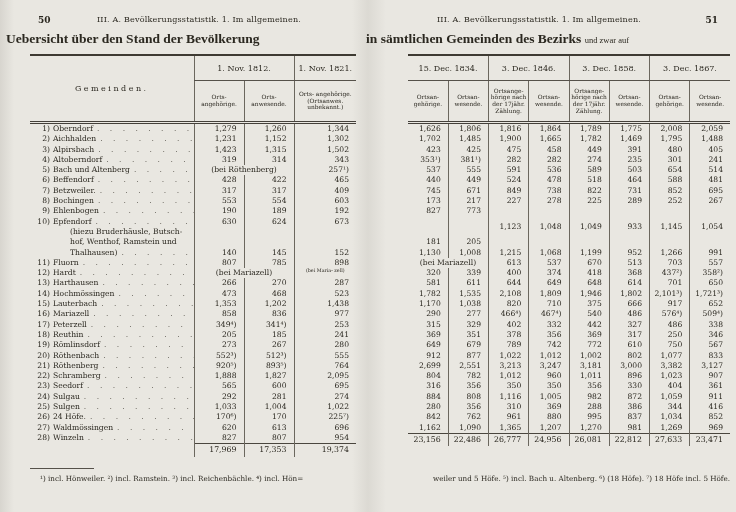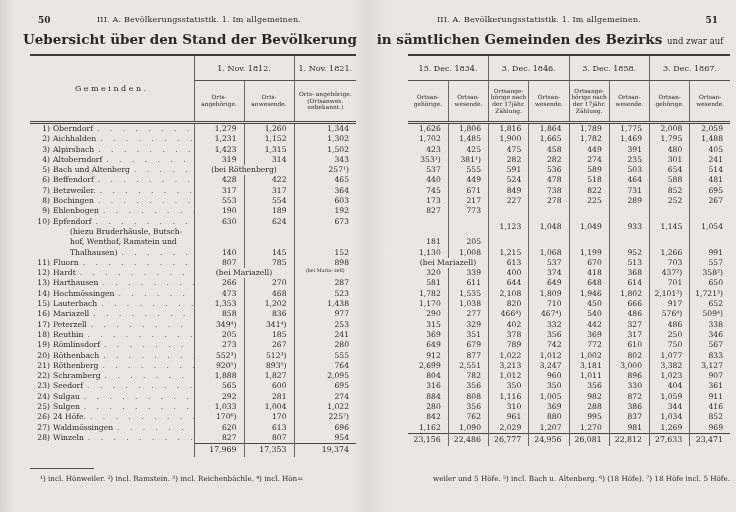--- a/index.html
+++ b/index.html
@@ -8,21 +8,21 @@
   .scan::before{content:"";position:absolute;inset:0;pointer-events:none;
         background:linear-gradient(90deg, rgba(60,55,45,.10) 0, rgba(0,0,0,0) 14px),
                    linear-gradient(270deg, rgba(60,55,45,.10) 0, rgba(0,0,0,0) 12px),
                    linear-gradient(90deg, rgba(0,0,0,0) 352px, rgba(60,55,45,.08) 368px, rgba(0,0,0,0) 386px);}
   .page{position:absolute;top:0;height:512px;width:368px;}
   .pl{left:0;} .pr{left:368px;}
   .runline{position:absolute;top:15px;left:0;width:100%;font-size:8px;letter-spacing:.2px;}
   .pagenum{position:absolute;top:15px;font-size:9px;font-weight:bold;}
   .runhdr{display:block;text-align:center;}
   .pl .runhdr{padding-left:30px;} .pr .runhdr{padding-right:26px;}
-  .title{position:absolute;top:31px;width:100%;text-align:center;font-weight:bold;font-size:13.5px;}
+  .title{position:absolute;top:31px;width:100%;font-weight:bold;font-size:13.5px;font-family:Liberation Serif, serif;}
   .pl .title{left:6px;} .pr .title{left:-2px;}
   .title .suffix{font-weight:normal;font-size:8.5px;}
   table{border-collapse:collapse;table-layout:fixed;position:absolute;top:54px;
         border-top:2px solid #3e3a32;font-size:7.6px;}
   .lt{left:30px;width:326px;}
   .rt{left:40px;width:322px;}
   th,td{padding:0;font-weight:normal;vertical-align:top;overflow:hidden;}
   .gh{font-size:8px;text-align:center;vertical-align:middle;height:24px;border-bottom:1px solid #55514a;}
   .sh{font-size:5.9px;line-height:6.6px;text-align:center;vertical-align:middle;height:38px;
       border-bottom:3px double #44403a;padding:1px 1px;}
@@ -155,21 +155,21 @@
           <tr class="data">
             <td class="namecell">
               <div class="nmline">
                 <span class="rnum">7)</span>
                 <span class="nm">Betzweiler.</span>
                 <span class="dots">. . . . . . . . . . . . . . . . . . . .</span>
               </div>
             </td>
             <td class="num v">317</td>
             <td class="num v">317</td>
-            <td class="num v">364</td>
+            <td class="num v">409</td>
           </tr>
           <tr class="data">
             <td class="namecell">
               <div class="nmline">
                 <span class="rnum">8)</span>
                 <span class="nm">Bochingen</span>
                 <span class="dots">. . . . . . . . . . . . . . . . . . . .</span>
               </div>
             </td>
             <td class="num v">553</td>
@@ -626,21 +626,21 @@
             <td class="num v">1,946</td>
             <td class="num v">1,802</td>
             <td class="num v">2,101³)</td>
             <td class="num v">1,721³)</td>
           </tr>
           <tr class="data">
             <td class="num">1,170</td>
             <td class="num v">1,038</td>
             <td class="num v">820</td>
             <td class="num v">710</td>
-            <td class="num v">450</td>
+            <td class="num v">375</td>
             <td class="num v">666</td>
             <td class="num v">917</td>
             <td class="num v">652</td>
           </tr>
           <tr class="data">
             <td class="num">290</td>
             <td class="num v">277</td>
             <td class="num v">466⁴)</td>
             <td class="num v">467⁴)</td>
             <td class="num v">540</td>
@@ -744,21 +744,21 @@
             <td class="num v">961</td>
             <td class="num v">880</td>
             <td class="num v">995</td>
             <td class="num v">837</td>
             <td class="num v">1,034</td>
             <td class="num v">852</td>
           </tr>
           <tr class="data">
             <td class="num">1,162</td>
             <td class="num v">1,090</td>
-            <td class="num v">2,029</td>
+            <td class="num v">1,365</td>
             <td class="num v">1,207</td>
             <td class="num v">1,270</td>
             <td class="num v">981</td>
             <td class="num v">1,269</td>
             <td class="num v">969</td>
           </tr>
           <tr class="totalrow">
             <td class="num">23,156</td>
             <td class="num v">22,486</td>
             <td class="num v">26,777</td>

